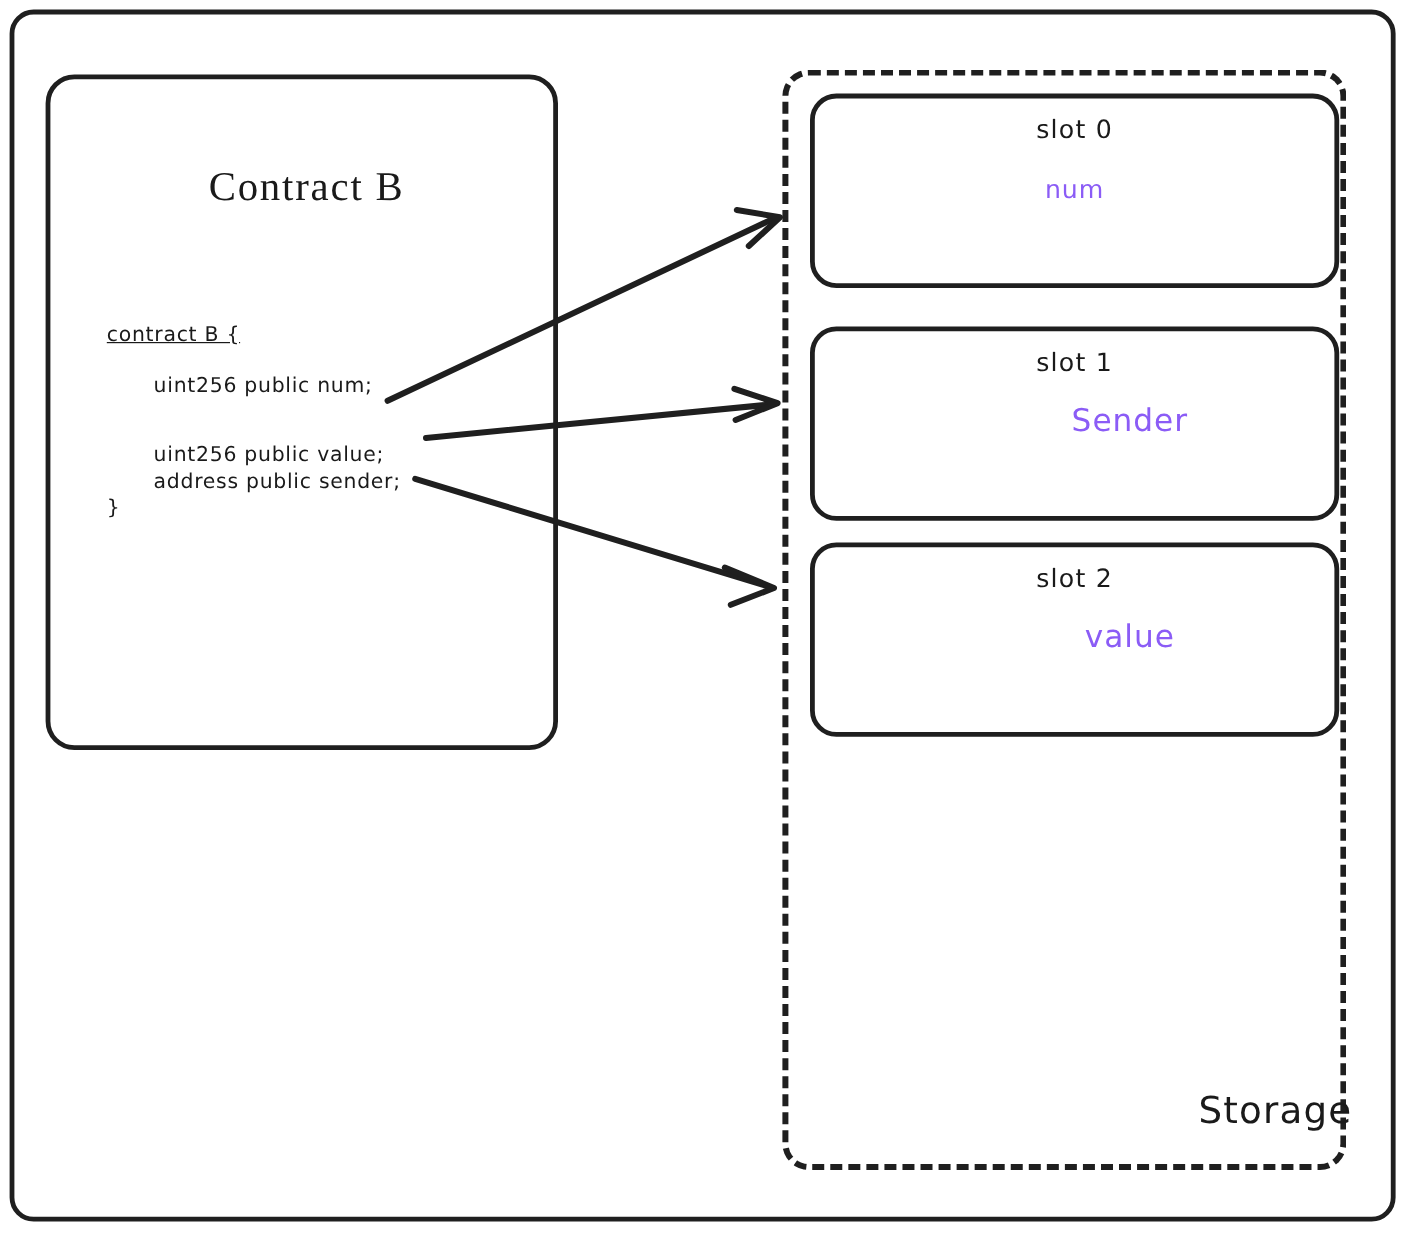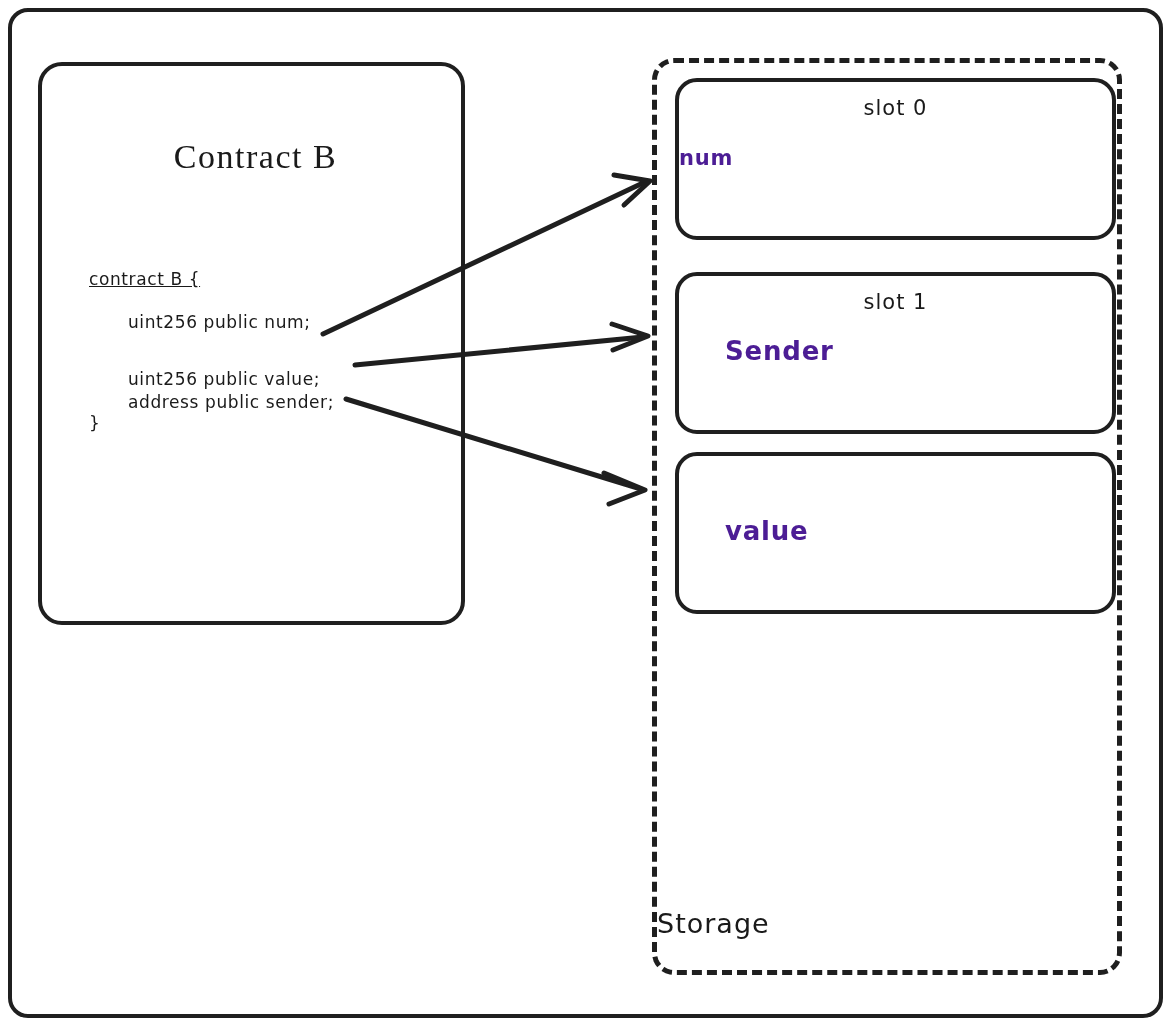--- a/index.html
+++ b/index.html
@@ -91,22 +91,22 @@
     border: 5px dashed #1f1f1f;
     border-radius: 22px;
     background: transparent;
   }
 
   .storage-label {
     position: absolute;
     left: 0;
     top: 845px;
     width: 470px;
-    text-align: left;
-    font-size: 27px;
+    text-align: right;
+    font-size: 31px;
     letter-spacing: 1px;
     color: #1a1a1a;
     white-space: nowrap;
   }
 
   
   .slot-box {
     position: absolute;
     left: 675px;
     width: 441px;
@@ -129,26 +129,25 @@
     font-size: 21px;
     letter-spacing: 1px;
     color: #1a1a1a;
     white-space: nowrap;
   }
   .slot-value {
     position: absolute;
     left: 0;
     top: 64px;
     width: 100%;
-    text-align: left;
+    text-align: center;
     font-size: 21px;
     letter-spacing: 0.8px;
-    color: #4c1d95;
-    white-space: nowrap;
-    font-weight: bold;
+    color: #8b5cf6;
+    white-space: nowrap;
   }
   .slot-value.big { font-size: 26px; top: 60px; padding-left: 46px; }
 
   
   .arrows {
     position: absolute;
     left: 0;
     top: 0;
     width: 1172px;
     height: 1030px;
@@ -182,20 +181,21 @@
     <div class="slot-index">slot 0</div>
     <div class="slot-value">num</div>
   </div>
 
   <div class="slot-box slot-1">
     <div class="slot-index">slot 1</div>
     <div class="slot-value big">Sender</div>
   </div>
 
   <div class="slot-box slot-2">
+    <div class="slot-index">slot 2</div>
     <div class="slot-value big">value</div>
   </div>
 
   <svg class="arrows" viewBox="0 0 1172 1030">
     <g stroke="#1f1f1f" stroke-width="5" fill="none" stroke-linecap="round" stroke-linejoin="round">
 
       <g>
         <line x1="323" y1="334" x2="645" y2="182"></line>
         <path d="M 614 175 L 650 181 L 624 205" fill="none"></path>
       </g>

